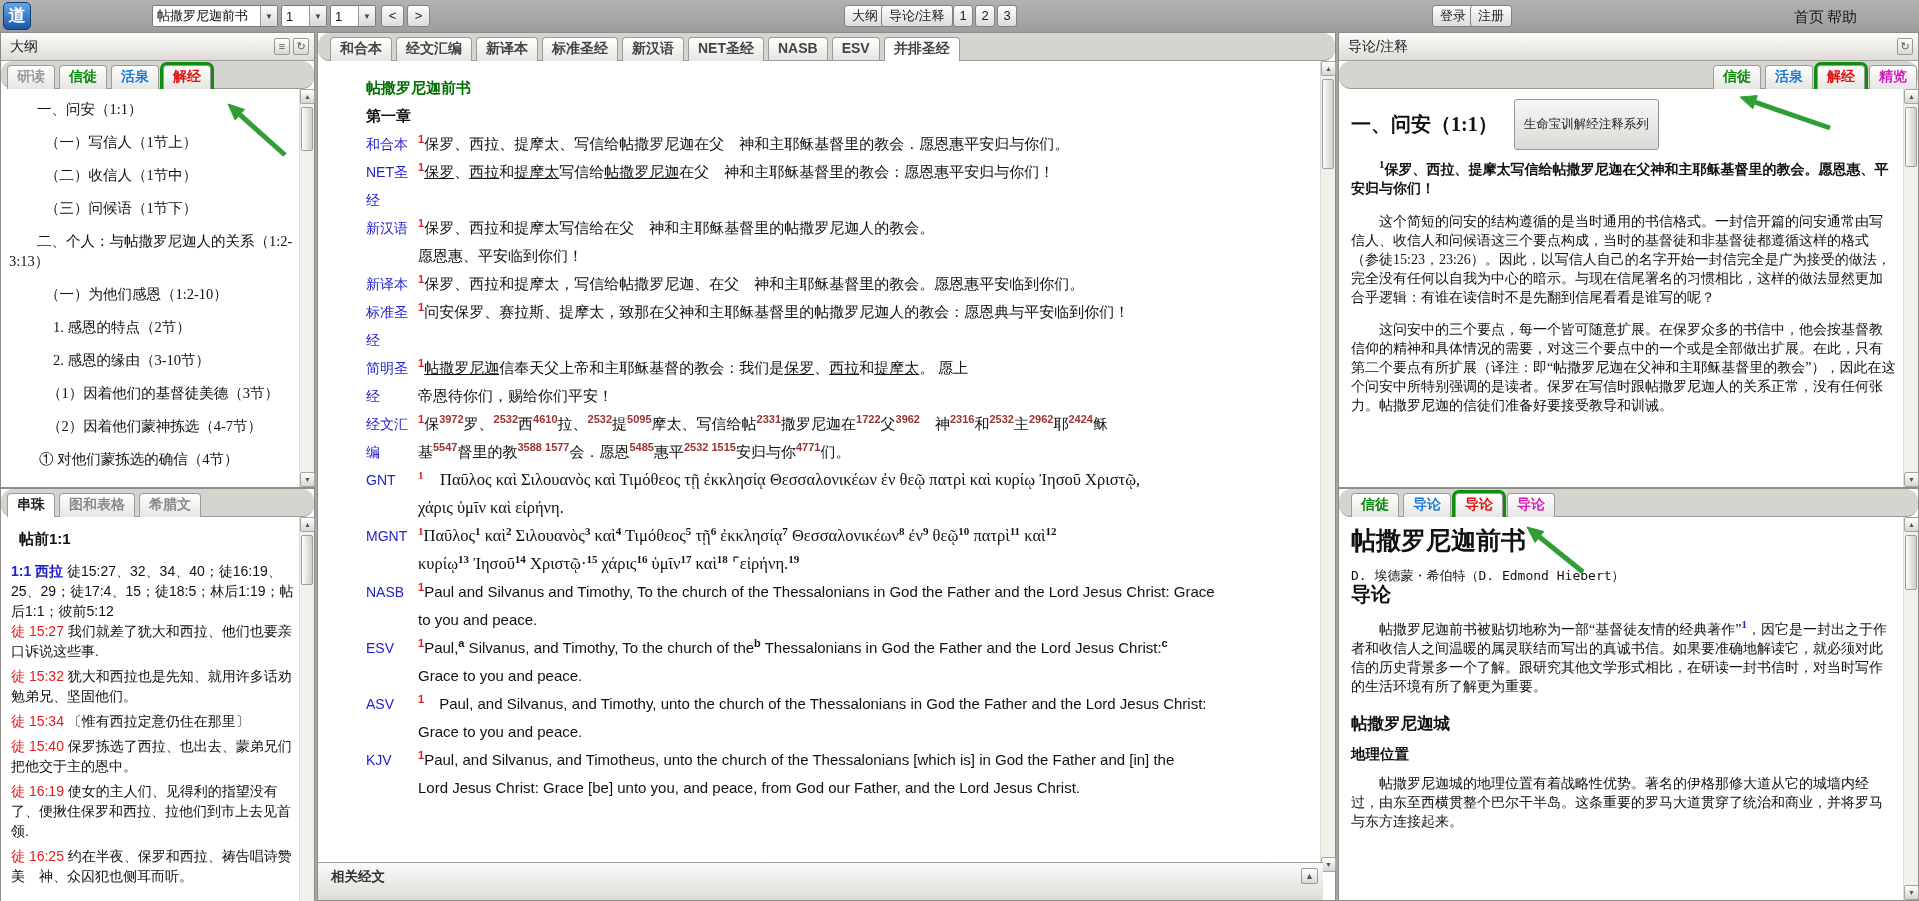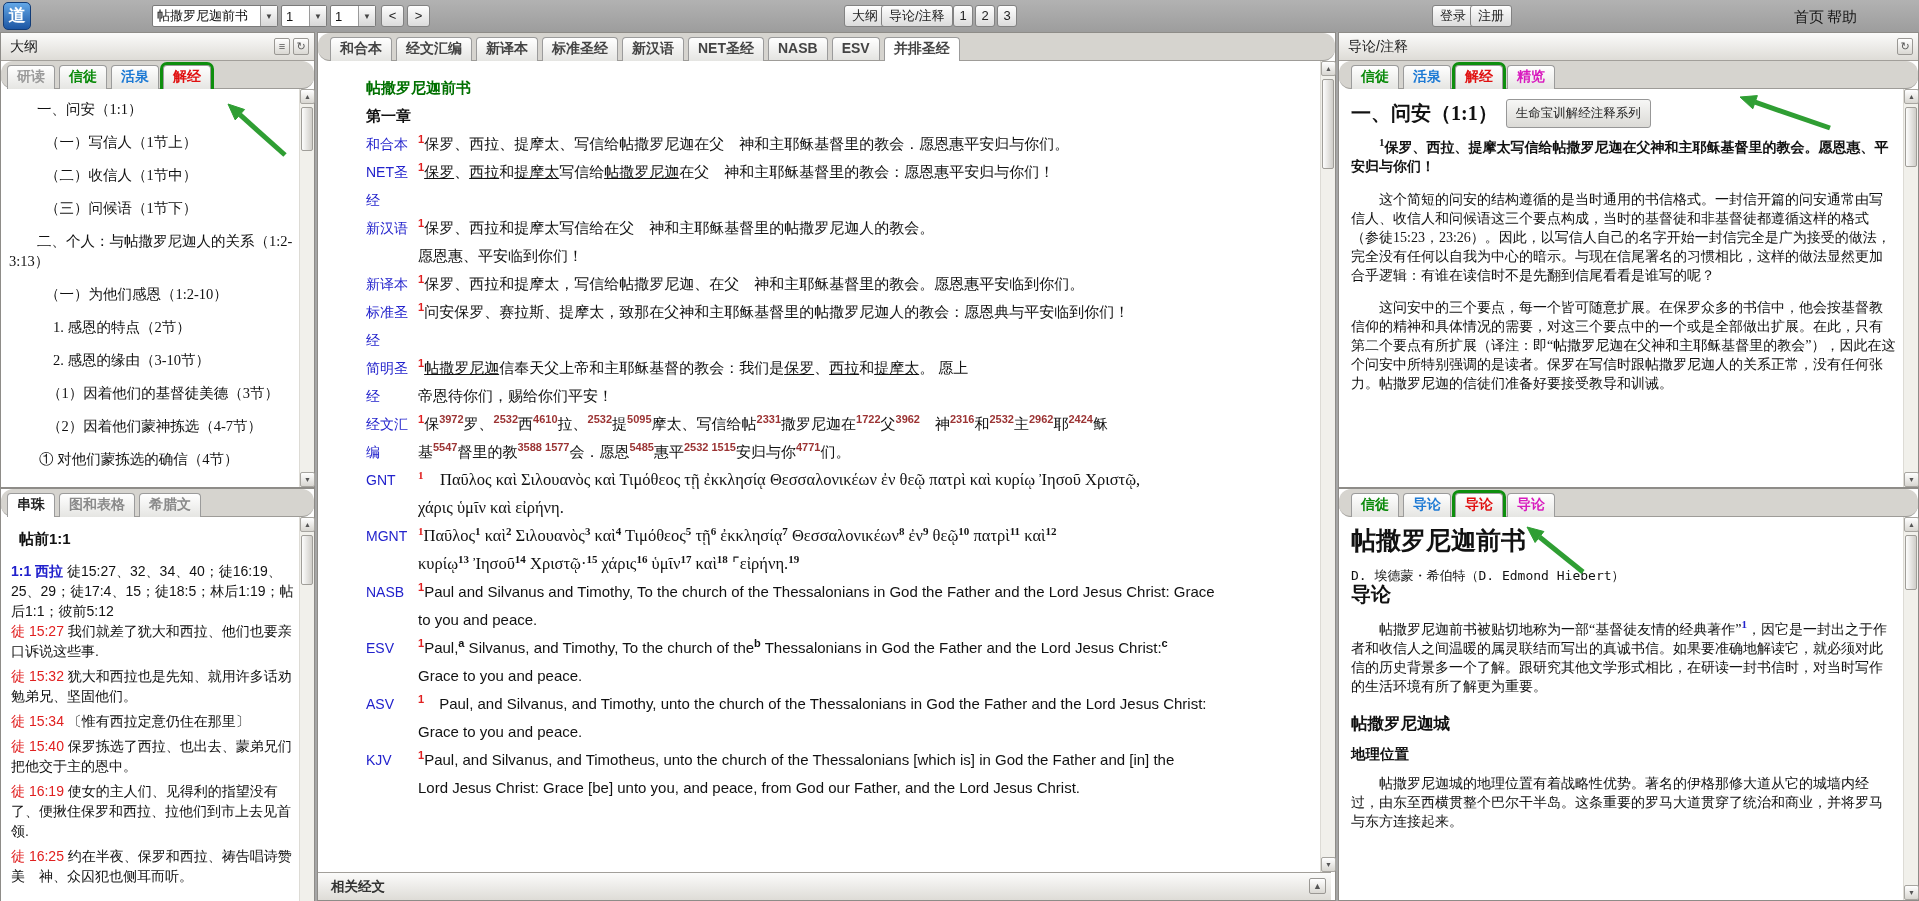--- a/index.html
+++ b/index.html
@@ -53,30 +53,30 @@
   .vrow{display:flex;margin:0;}
   .vlabel{width:52px;flex:none;color:#2222cc;font-size:14px;line-height:28px;cursor:pointer;}
   .vtext{flex:1;font-size:15px;line-height:28px;color:#111;padding-right:12px;}
   .vtext.grc{font-family:"Liberation Serif",serif;font-size:16.5px;}
   .vtext.en{font-size:15px;}
   sup{line-height:0;}
   sup.r{color:#e02020;font-weight:bold;font-size:11px;}
   sup.s{color:#9b3333;font-weight:bold;font-size:11px;}
   sup.k{color:#111;font-weight:bold;font-size:11px;}
   sup.b{color:#2222cc;font-weight:bold;font-size:11px;}
-  #bible-footer{position:absolute;left:0;right:4px;bottom:0;height:28px;background:linear-gradient(#fbfbfa,#dedcd7);
+  #bible-footer{position:absolute;left:0;right:12px;bottom:0;height:38px;background:linear-gradient(#fbfbfa,#dedcd7);
     border-top:1px solid #a29f9a;font-weight:bold;font-size:13.5px;color:#333;line-height:27px;padding-left:13px;}
   #bible-footer .mini{position:absolute;right:5px;top:5px;width:17px;height:16px;border:1px solid #9a9894;border-radius:2px;
     background:linear-gradient(#ffffff,#dad8d3);font-size:9px;line-height:14px;text-align:center;color:#555;cursor:pointer;}
   
   #comm-content{top:56px;padding:6px 22px 0 12px;font-family:"Liberation Serif",serif;font-size:14px;line-height:19px;color:#111;}
   #comm-head{display:flex;align-items:center;margin:4px 0 10px 0;}
   #comm-section-title{font-weight:bold;font-size:20px;white-space:nowrap;}
-  #series-btn{margin-left:8px;font-family:"Liberation Sans",sans-serif;font-size:12.5px;color:#222;
-    border:1px solid #979797;border-radius:3px;background:linear-gradient(#f7f7f6,#dbdad6);padding:4px 9px;white-space:nowrap;cursor:pointer;}
+  #series-btn{margin-left:16px;font-family:"Liberation Sans",sans-serif;font-size:12.5px;color:#222;
+    border:1px solid #979797;border-radius:3px;background:linear-gradient(#f7f7f6,#dbdad6);padding:15px 9px;white-space:nowrap;cursor:pointer;}
   .cverse{font-weight:bold;text-indent:2em;margin:10px 0 14px 0;}
   .cpara{text-indent:2em;margin-bottom:13px;}
   
   #intro-content{top:28px;padding:12px 22px 0 12px;font-family:"Liberation Serif",serif;font-size:14px;line-height:19px;color:#111;}
   #intro-book-title{font-family:"Liberation Sans",sans-serif;font-weight:bold;font-size:25px;margin:2px 0 16px 0;}
   #intro-author{font-size:13px;font-family:"DejaVu Sans Mono",monospace;}
   #intro-heading{font-weight:bold;font-size:20px;font-family:"Liberation Sans",sans-serif;margin-bottom:16px;}
   #city-heading{font-weight:bold;font-size:16.5px;font-family:"Liberation Sans",sans-serif;margin:18px 0 12px 0;}
   #geo-heading{font-weight:bold;font-size:14.5px;font-family:"Liberation Sans",sans-serif;margin:0 0 10px 0;}
   .ipara{text-indent:2em;margin-bottom:12px;}
@@ -233,21 +233,21 @@
     <span>相关经文</span>
     <span class="mini">▲</span>
   </div>
 </div>
 
 <div class="panel" style="left:1338px;top:32px;width:581px;height:456px;">
   <div class="chrome">
     <span>导论/注释</span>
     <span class="mini" style="right:5px;">↻</span>
   </div>
-  <div class="tabstrip" id="comm-tabs" style="padding-left:9px;"><span class="tab" style="color: rgb(10, 138, 10);">信徒</span><span class="tab" style="color: rgb(30, 122, 212);">活泉</span><span class="tab hl" style="color: rgb(224, 16, 16);">解经</span><span class="tab" style="color: rgb(216, 27, 190);">精览</span></div>
+  <div class="tabstrip" id="comm-tabs" style="padding-left:9px;text-align:right;"><span class="tab" style="color: rgb(10, 138, 10);">信徒</span><span class="tab" style="color: rgb(30, 122, 212);">活泉</span><span class="tab hl" style="color: rgb(224, 16, 16);">解经</span><span class="tab" style="color: rgb(216, 27, 190);">精览</span></div>
   <div class="content" id="comm-content">
     <div id="comm-head">
       <span id="comm-section-title">一、问安（1:1）</span>
       <span id="series-btn">生命宝训解经注释系列</span>
     </div>
     <div class="cverse"><sup class="k">1</sup>保罗、西拉、提摩太写信给帖撒罗尼迦在父神和主耶稣基督里的教会。愿恩惠、平安归与你们！</div>
     <div id="comm-paras">
         <div class="cpara">这个简短的问安的结构遵循的是当时通用的书信格式。一封信开篇的问安通常由写信人、收信人和问候语这三个要点构成，当时的基督徒和非基督徒都遵循这样的格式（参徒15:23，23:26）。因此，以写信人自己的名字开始一封信完全是广为接受的做法，完全没有任何以自我为中心的暗示。与现在信尾署名的习惯相比，这样的做法显然更加合乎逻辑：有谁在读信时不是先翻到信尾看看是谁写的呢？</div>
         <div class="cpara">这问安中的三个要点，每一个皆可随意扩展。在保罗众多的书信中，他会按基督教信仰的精神和具体情况的需要，对这三个要点中的一个或是全部做出扩展。在此，只有第二个要点有所扩展（译注：即“帖撒罗尼迦在父神和主耶稣基督里的教会”），因此在这个问安中所特别强调的是读者。保罗在写信时跟帖撒罗尼迦人的关系正常，没有任何张力。帖撒罗尼迦的信徒们准备好要接受教导和训诫。</div>
       </div>

